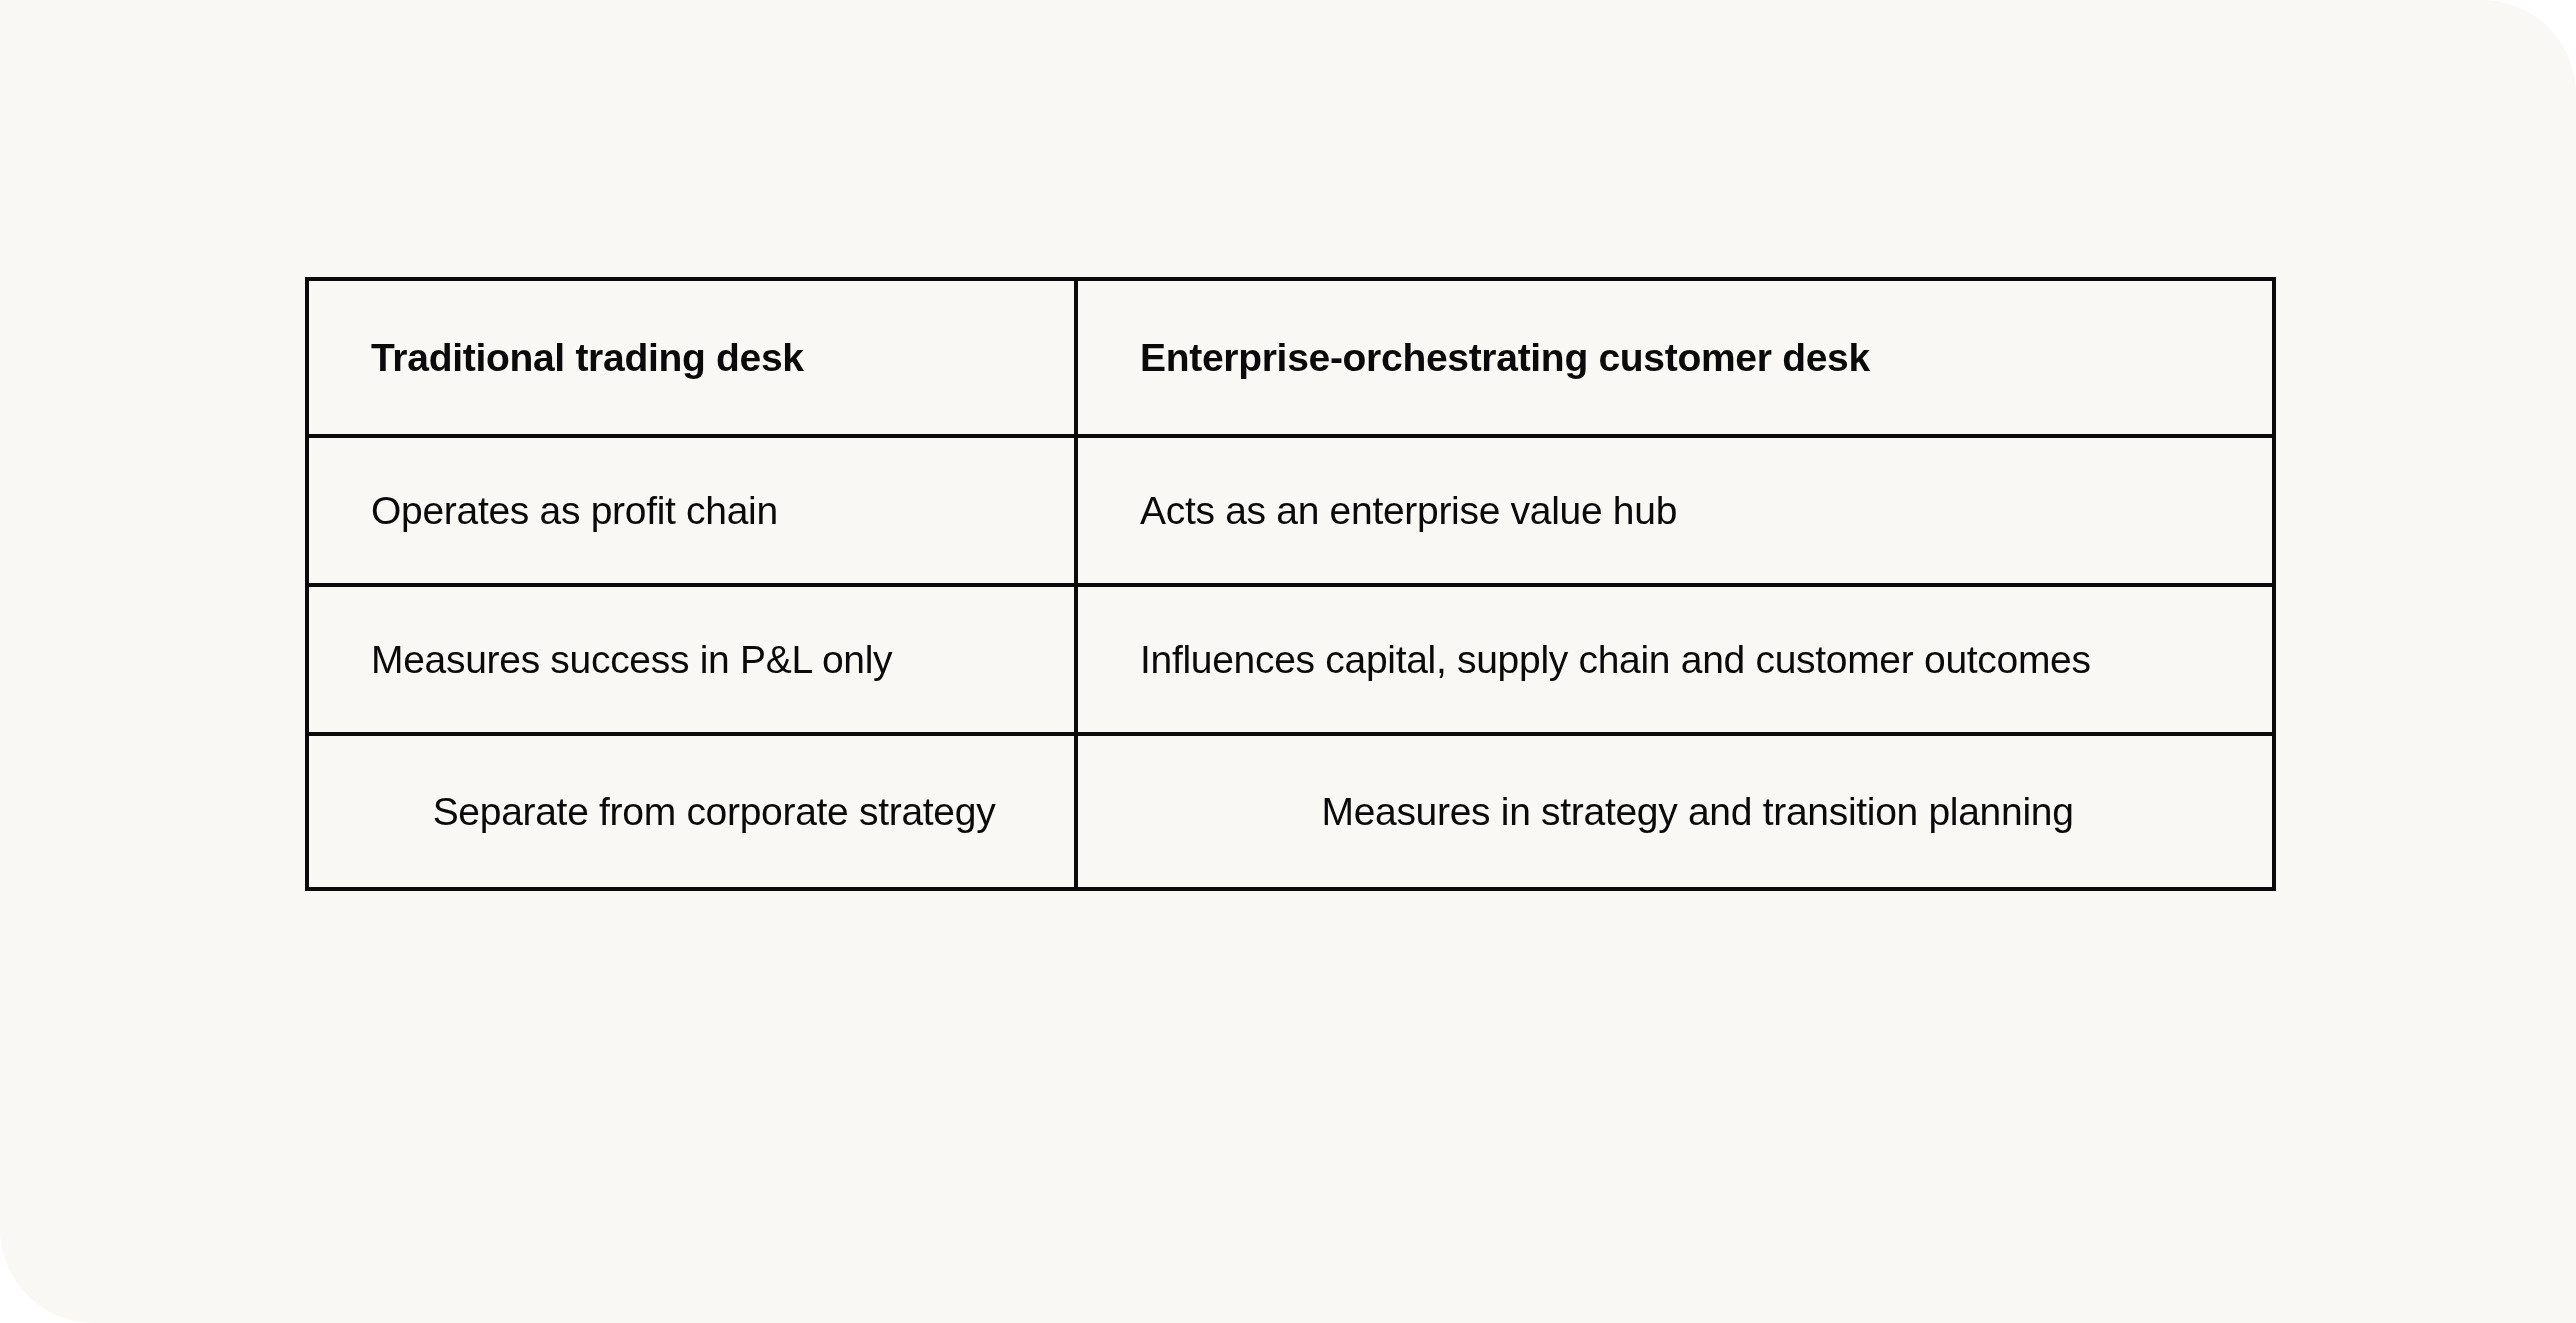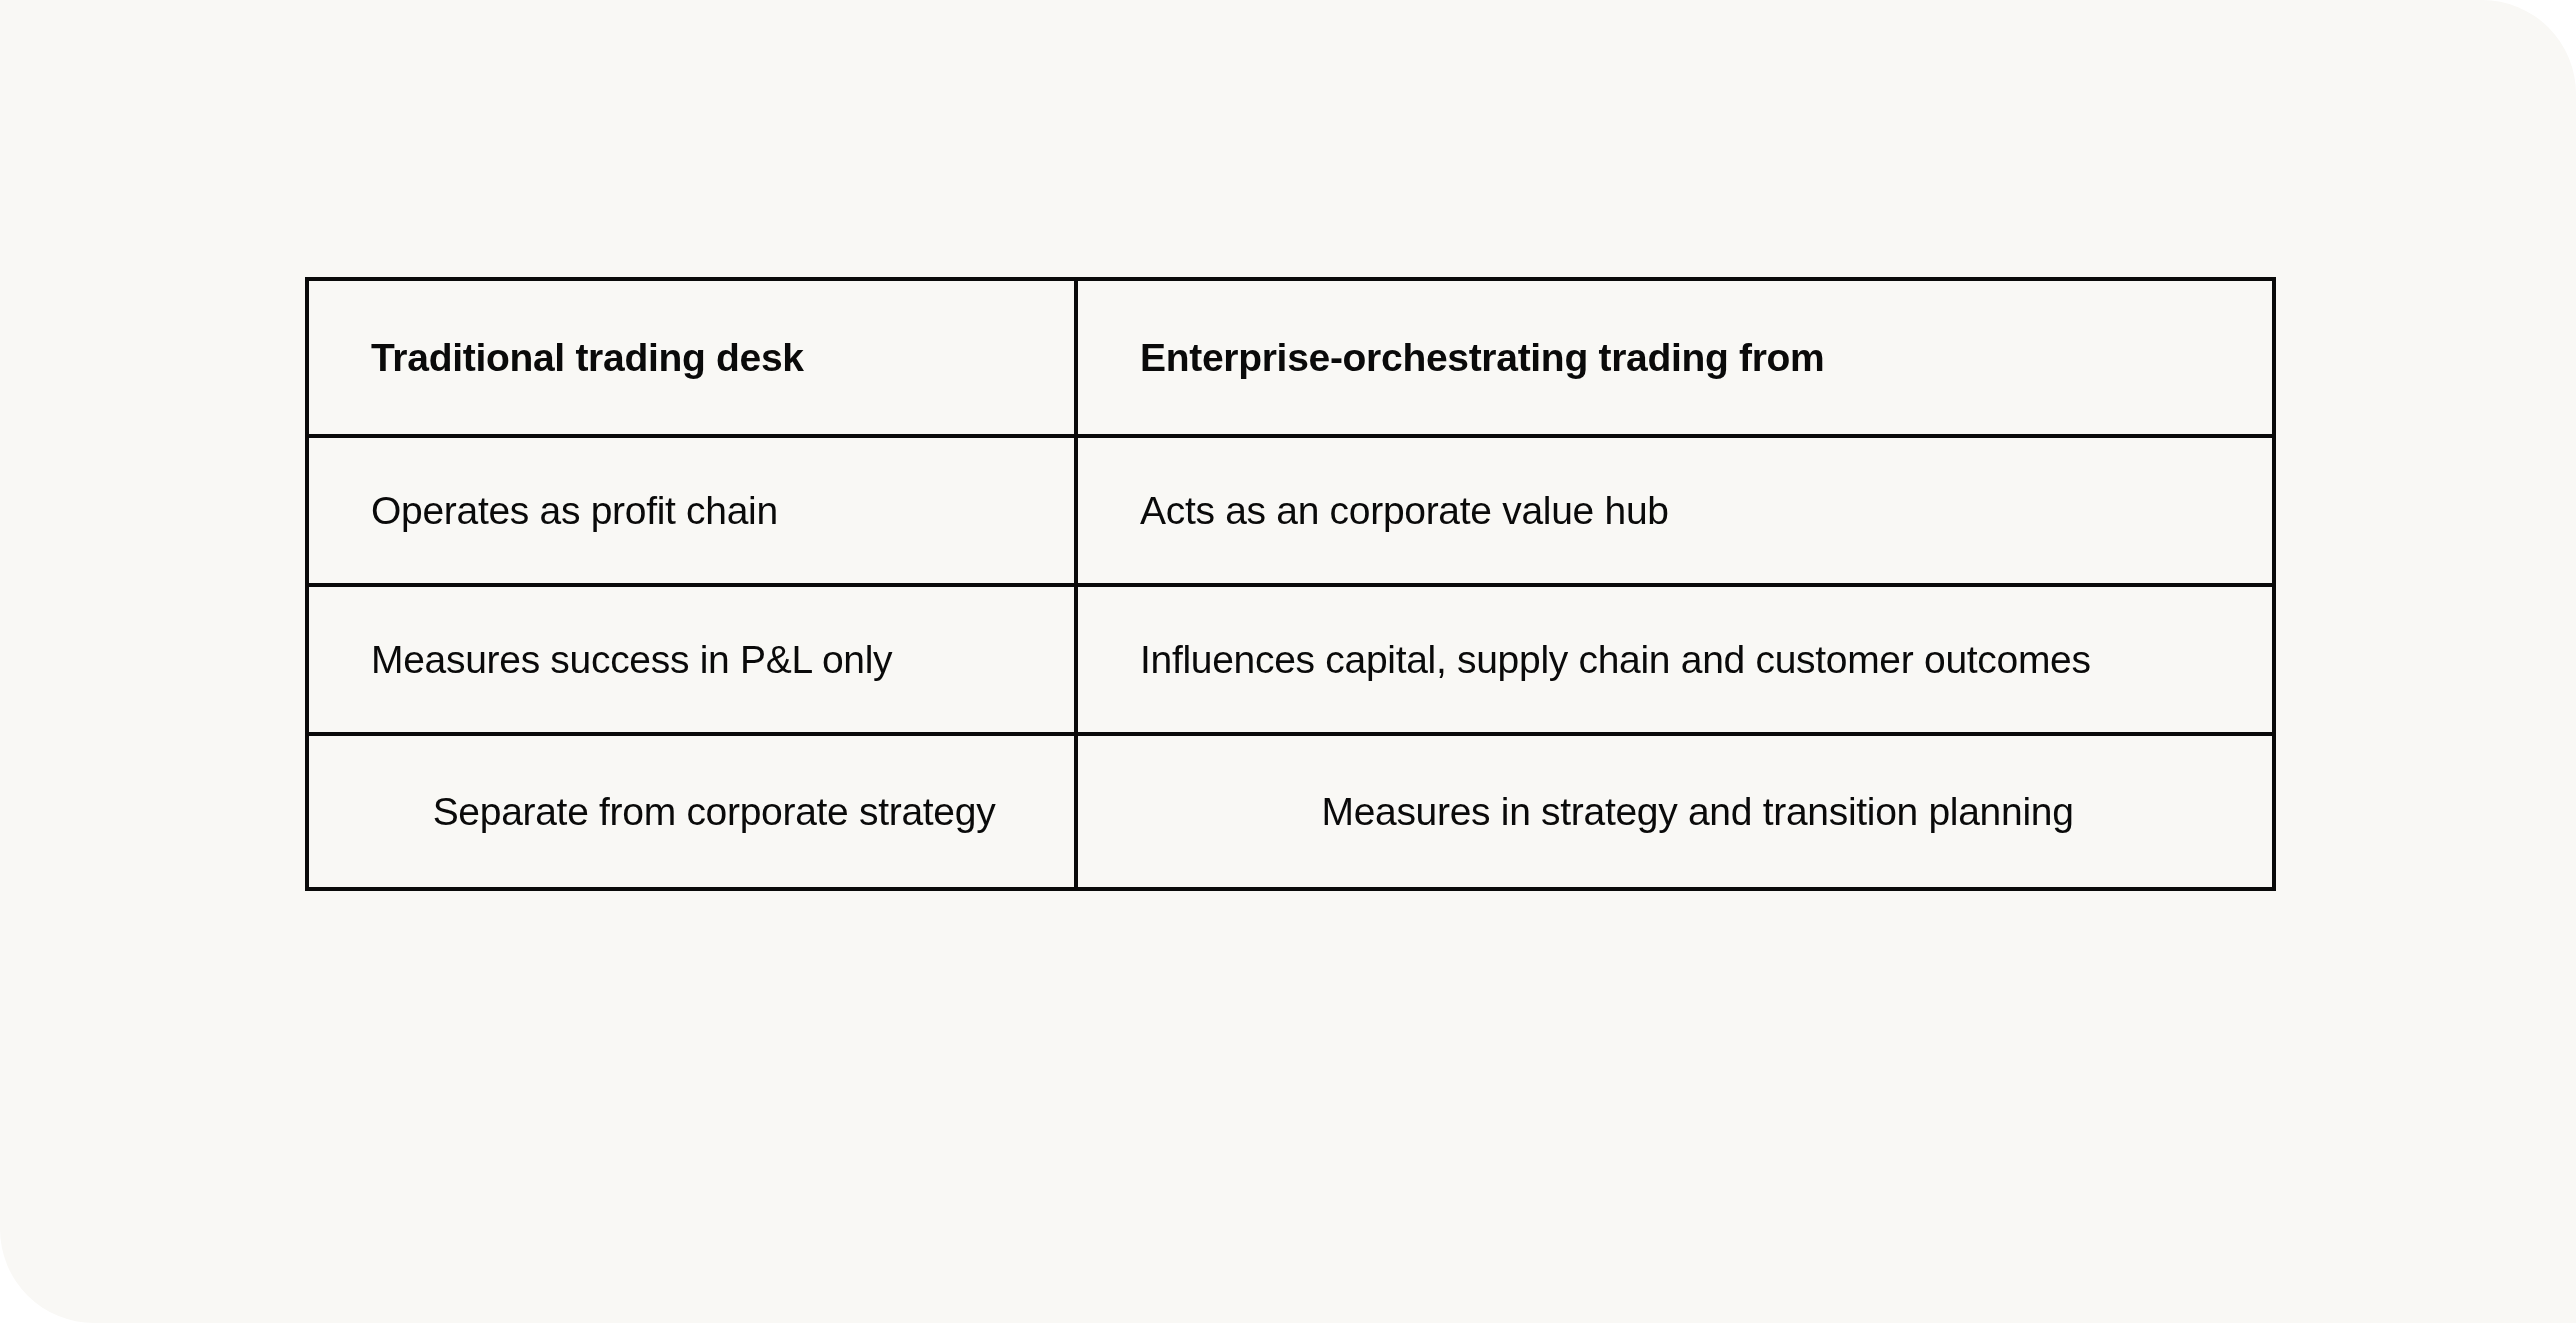--- a/index.html
+++ b/index.html
@@ -63,27 +63,27 @@
 
 <div class="card">
   <table class="comparison-table">
     <colgroup>
       <col class="c1">
       <col class="c2">
     </colgroup>
     <thead>
       <tr>
         <th>Traditional trading desk</th>
-        <th>Enterprise-orchestrating trading from</th>
+        <th>Enterprise-orchestrating customer desk</th>
       </tr>
     </thead>
     <tbody>
       <tr>
         <td>Operates as profit chain</td>
-        <td>Acts as an corporate value hub</td>
+        <td>Acts as an enterprise value hub</td>
       </tr>
       <tr>
         <td>Measures success in P&amp;L only</td>
         <td>Influences capital, supply chain and customer outcomes</td>
       </tr>
       <tr class="last">
         <td>Separate from corporate strategy</td>
         <td>Measures in strategy and transition planning</td>
       </tr>
     </tbody>

